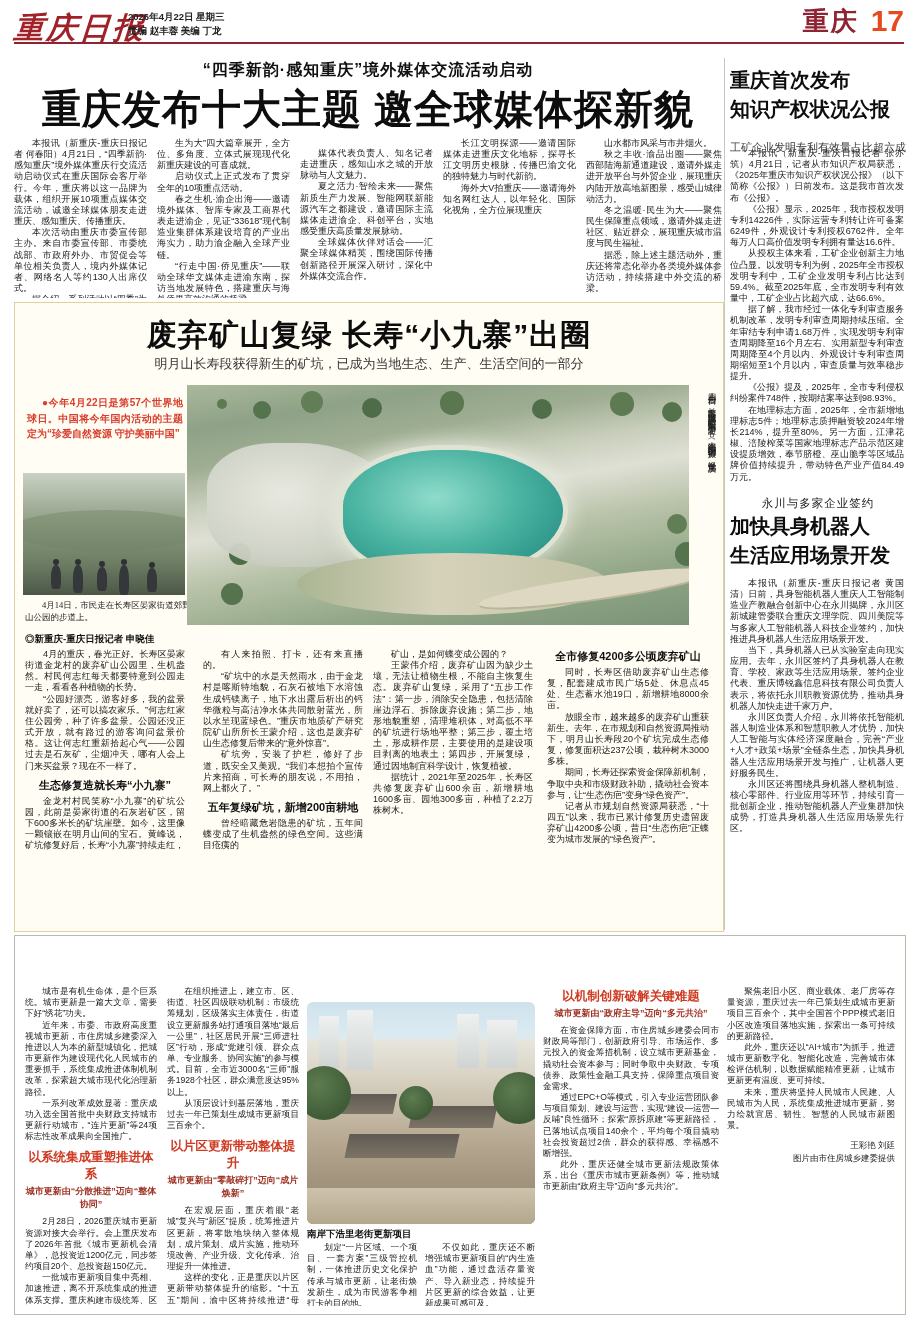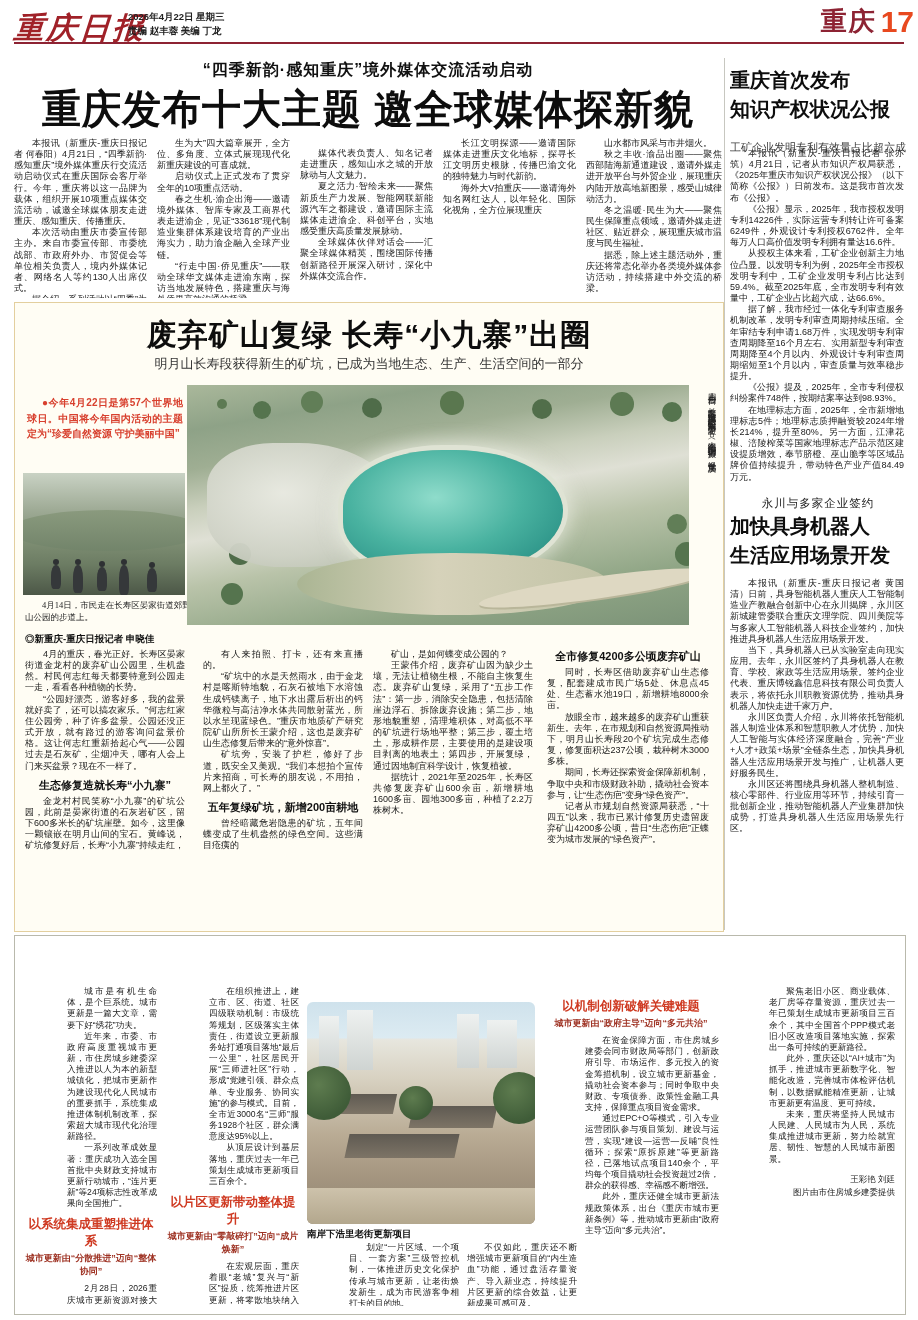--- a/index.html
+++ b/index.html
@@ -34,21 +34,21 @@
   
   .sb-title{font-size:20px;font-weight:bold;line-height:1.45;color:#0d0d0d;}
   .sb-subtitle{font-size:11px;text-align:center;color:#3a3a3a;font-family:"Liberation Serif",serif;}
   .sb-kicker{font-size:11.5px;text-align:center;color:#222;letter-spacing:1px;}
   .v-divider{width:1px;background:#c7c7c0;}
   
   .bottom-box{border:1px solid #b9b9ac;background:#ffffff;}
   .b-head{font-size:27px;font-weight:bold;text-align:center;letter-spacing:2px;color:#0d0d0d;}
   .rs-head{color:#cf3a22;font-weight:bold;font-size:12.5px;text-align:center;margin:7px 0 2px;}
   .rs-sub{color:#9e3223;font-weight:bold;font-size:9px;text-align:center;margin:0 0 5px;}
-  .b-col{font-size:8.6px;line-height:1.3;text-align:justify;overflow:hidden;margin-left:42px;}
+  .b-col{font-size:8.6px;line-height:1.3;text-align:justify;overflow:hidden;}
   .b-col p{margin:0;text-indent:2em;}
   .b-caption{font-size:9.5px;font-weight:bold;text-align:left;color:#111;}
   .credit{font-size:8.5px;color:#222;text-align:right;line-height:1.5;}
   
   .photo{overflow:hidden;position:absolute;}
   .quarry{background:linear-gradient(170deg,#aab89b 0%,#8ea287 14%,#9fae93 26%,#c9cfbc 38%,#dfe0d5 48%,#b9c3a9 62%,#8fa585 82%,#7c9378 100%);}
   .q-cliff{position:absolute;left:4%;top:24%;width:38%;height:52%;border-radius:40% 60% 55% 45%;
            background:radial-gradient(ellipse at 40% 40%,#e9eae2,#cfd2c6 60%,#b3bba8);opacity:.95;}
   .q-lake{position:absolute;left:31%;top:27%;width:44%;height:52%;border-radius:48% 52% 55% 45%;
           background:radial-gradient(ellipse at 42% 38%,#8fdccb,#49b2a0 48%,#2f968a 78%,#2a8a80);
@@ -74,21 +74,21 @@
   .s-street{position:absolute;left:0;bottom:0;width:100%;height:16%;background:linear-gradient(180deg,#cdc2ab,#b3a78d);}
 </style>
 </head>
 <body>
 
 <div class="page">
 
   <div class="abs logo" style="left:14px;top:8px;">重庆日报</div>
   <div class="abs mh-meta" style="left:128px;top:10px;">2026年4月22日  星期三</div>
   <div class="abs mh-meta" style="left:128px;top:24px;">责编 赵丰蓉  美编 丁龙</div>
-  <div class="abs" style="right:4px;top:4px;display:flex;align-items:center;">
+  <div class="abs" style="right:14px;top:4px;display:flex;align-items:flex-start;gap:8px;">
     <span class="sec-label">重庆</span>
     <span class="page-num">17</span>
   </div>
   <div class="abs mh-rule" style="left:14px;top:42px;width:890px;"></div>
 
   <div class="abs kicker" style="left:14px;top:60px;width:708px;">“四季新韵·感知重庆”境外媒体交流活动启动</div>
   <div class="abs headline-xl" style="left:0px;top:82px;width:736px;">重庆发布十大主题  邀全球媒体探新貌</div>
 
   <div class="abs body-col" style="left:14px;top:138px;width:133px;height:160px;">
       <p>本报讯（新重庆-重庆日报记者 何春阳）4月21日，“四季新韵·感知重庆”境外媒体重庆行交流活动启动仪式在重庆国际会客厅举行。今年，重庆将以这一品牌为载体，组织开展10项重点媒体交流活动，诚邀全球媒体朋友走进重庆、感知重庆、传播重庆。</p>
@@ -261,21 +261,21 @@
     </div>
     <div class="abs b-caption" style="left:292px;top:292px;width:228px;">南岸下浩里老街更新项目</div>
     <div class="abs b-col" style="left:292px;top:306px;width:110px;height:64px;">
         <p>划定“一片区域、一个项目、一套方案”三级管控机制，一体推进历史文化保护传承与城市更新，让老街焕发新生，成为市民游客争相打卡的目的地。</p>
       </div>
     <div class="abs b-col" style="left:410px;top:306px;width:110px;height:64px;">
         <p>不仅如此，重庆还不断增强城市更新项目的“内生造血”功能，通过盘活存量资产、导入新业态，持续提升片区更新的综合效益，让更新成果可感可及。</p>
       </div>
 
     <div class="abs" style="left:528px;top:50px;width:176px;height:320px;overflow:hidden;">
-      <div class="rs-head" style="margin-top:12px;font-family:Liberation Mono, monospace;">以机制创新破解关键难题</div>
+      <div class="rs-head" style="margin-top:2px;font-family:Liberation Mono, monospace;">以机制创新破解关键难题</div>
       <div class="rs-sub">城市更新由“政府主导”迈向“多元共治”</div>
       <div class="b-col">
           <p>在资金保障方面，市住房城乡建委会同市财政局等部门，创新政府引导、市场运作、多元投入的资金筹措机制，设立城市更新基金，撬动社会资本参与；同时争取中央财政、专项债券、政策性金融工具支持，保障重点项目资金需求。</p>
           <p>通过EPC+O等模式，引入专业运营团队参与项目策划、建设与运营，实现“建设—运营—反哺”良性循环；探索“原拆原建”等更新路径，已落地试点项目140余个，平均每个项目撬动社会投资超过2倍，群众的获得感、幸福感不断增强。</p>
           <p>此外，重庆还健全城市更新法规政策体系，出台《重庆市城市更新条例》等，推动城市更新由“政府主导”迈向“多元共治”。</p>
         </div>
     </div>
 
     <div class="abs" style="left:712px;top:50px;width:168px;height:320px;overflow:hidden;">
       <div class="b-col">

